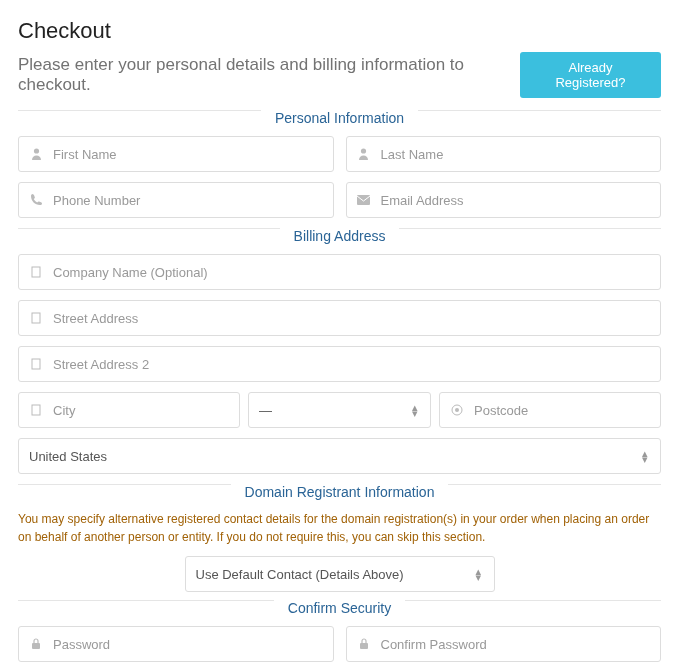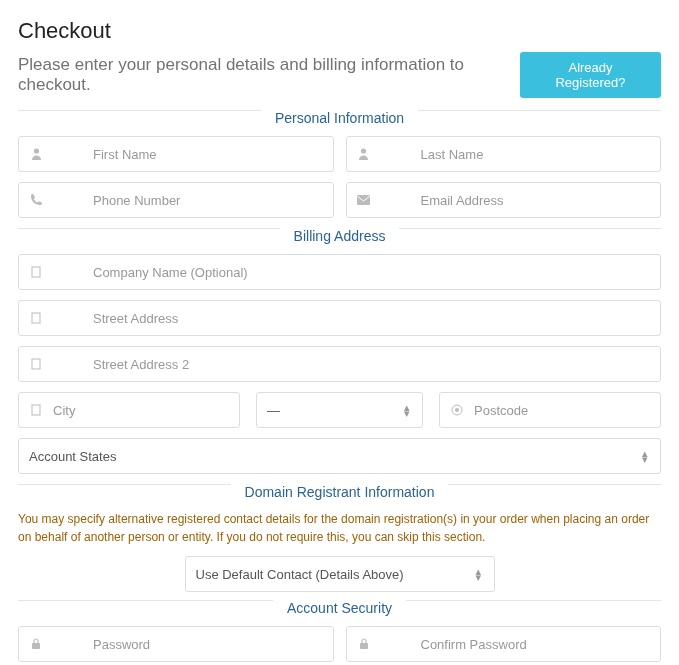--- a/index.html
+++ b/index.html
@@ -34,21 +34,21 @@
   flex: 1;
   border-top: 1px solid #e5e5e5;
 }
 .section-head span {
   padding: 0 14px;
   color: #2a6496;
   font-size: 14px;
   font-weight: 400;
 }
 .row { display: flex; gap: 12px; margin-bottom: 10px; }
-.row > * { flex: 1; gap: 40px; }
+.row > * { flex: 1; }
 .field {
   position: relative;
   display: flex;
   align-items: center;
   border: 1px solid #ddd;
   border-radius: 3px;
   background: #fff;
   height: 36px;
 }
 .field .icon {
@@ -86,21 +86,21 @@
 .select .caret {
   position: absolute;
   right: 8px;
   top: 50%;
   transform: translateY(-50%);
   width: 10px;
   color: #999;
   font-size: 11px;
   line-height: 6px;
 }
-.row-3 { display: flex; gap: 16px; margin-bottom: 10px; }
+.row-3 { display: flex; gap: 8px; margin-bottom: 10px; }
 .row-3 .col-city { flex: 0 0 195px; }
 .row-3 .col-state { flex: 1; }
 .row-3 .col-post { flex: 0 0 145px; }
 .help-text { font-size: 12px; color: #a16207; line-height: 1.5; margin: 2px 0 10px; }
 .centered-select { width: 310px; margin: 0 auto 8px; }
 svg { display: block; }
 </style>
 </head>
 <body>
 
@@ -218,40 +218,40 @@
           <circle cx="6" cy="6" r="5" fill="none" stroke="currentColor"></circle>
           <circle cx="6" cy="6" r="2"></circle>
         </svg>
       </span>
     <input placeholder="Postcode" style="">
   </div>
 </div>
 
 <div class="row">
   <div class="select">
-    <span>Account States</span>
+    <span>United States</span>
     <span class="caret">▴<br>▾</span>
   </div>
 </div>
 
 <div class="section-head">
     <span>Domain Registrant Information</span>
   </div>
 
 <p class="help-text">You may specify alternative registered contact details for the domain registration(s) in your order when placing an order on behalf of another person or entity. If you do not require this, you can skip this section.</p>
 
 <div class="centered-select">
   <div class="select">
     <span>Use Default Contact (Details Above)</span>
     <span class="caret">▴<br>▾</span>
   </div>
 </div>
 
 <div class="section-head">
-    <span>Account Security</span>
+    <span>Confirm Security</span>
   </div>
 
 <div class="row">
   <div class="field">
     <span class="icon">
         <svg width="10" height="12" viewBox="0 0 10 12" fill="currentColor">
           <rect x="1" y="5" width="8" height="6" rx="1"></rect>
           <path d="M3 5V3a2 2 0 014 0v2" fill="none" stroke="currentColor" stroke-width="1.2"></path>
         </svg>
       </span>

